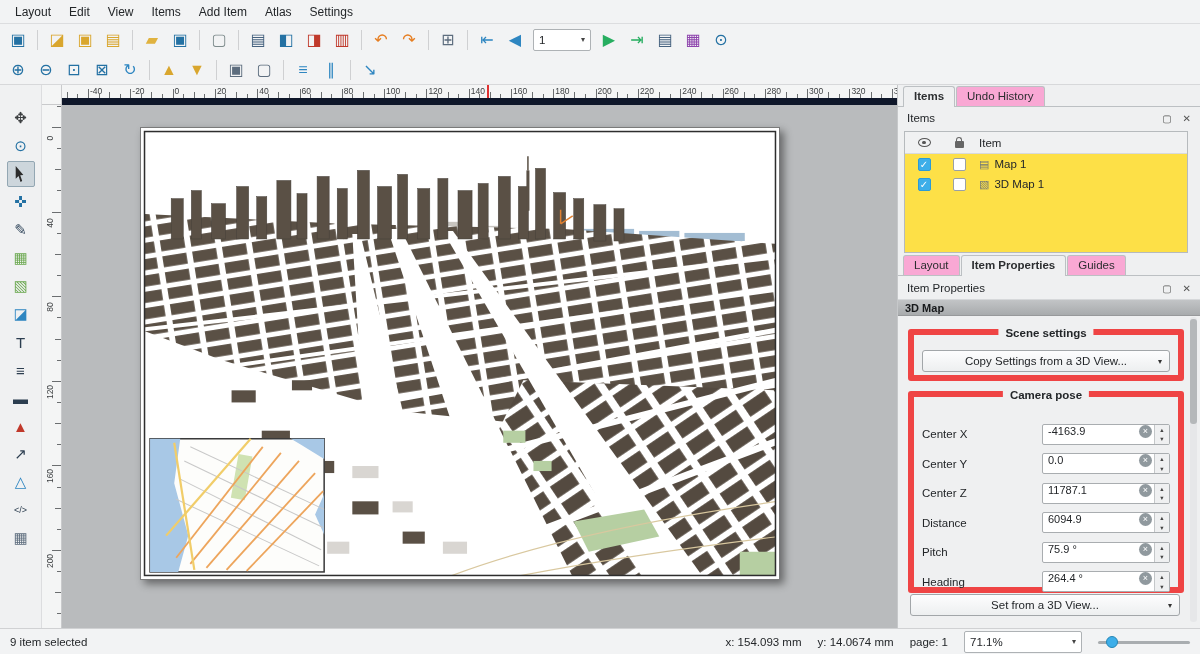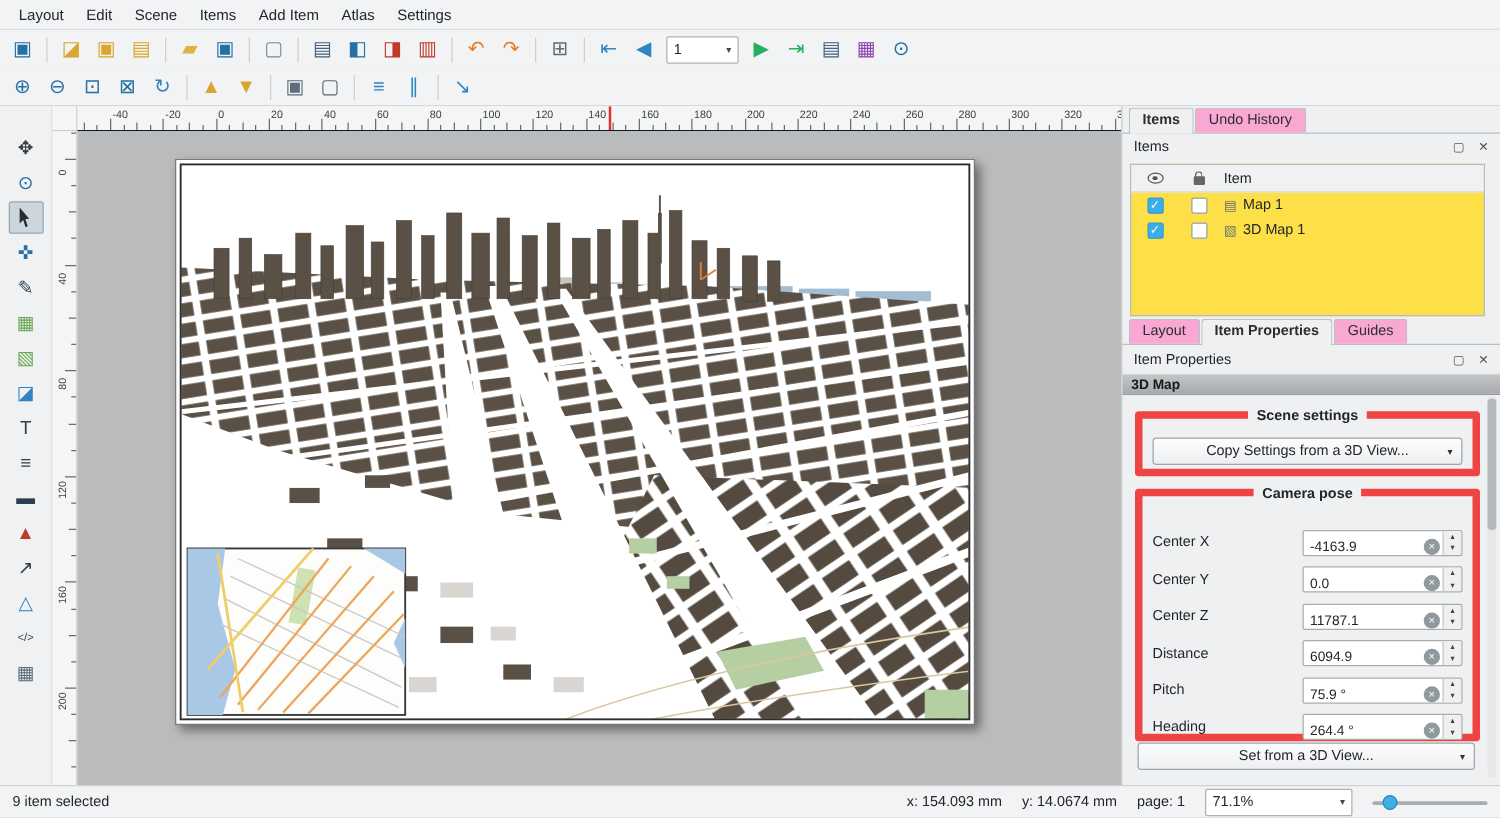--- a/index.html
+++ b/index.html
@@ -24,21 +24,21 @@
 
 
 #lefttb{position:absolute;left:0;top:85px;bottom:26px;width:42px;background:#f0f1f2;border-right:1px solid #dcdddf;display:flex;flex-direction:column;align-items:center;padding-top:20px;gap:2px}
 .ltbtn{width:28px;height:26px;display:flex;align-items:center;justify-content:center;font-size:15px;border-radius:2px;border:1px solid transparent}
 .ltbtn.active{background:#cdd6dc;border:1px solid #93a7b3}
 .cursor-shape{display:inline-block;width:12px;height:16px;background:#2c2c2c;clip-path:polygon(10% 0,10% 80%,34% 62%,50% 100%,64% 93%,48% 58%,74% 56%)}
 
 
 #corner{position:absolute;left:42px;top:85px;width:20px;height:20px;background:#f4f5f5;border-right:1px solid #c9cacc;border-bottom:1px solid #c9cacc}
 .ruler{background:#f4f5f5;position:absolute;overflow:hidden}
-#hruler{left:62px;top:85px;width:835px;height:20px;border-bottom:1px solid #0f172a}
+#hruler{left:62px;top:85px;width:835px;height:20px;border-bottom:7px solid #0f172a}
 #vruler{left:42px;top:105px;width:20px;bottom:26px;border-right:1px solid #c9cacc}
 .tickh{position:absolute;bottom:0;width:1px;background:#6b6e70}
 .tickv{position:absolute;right:0;height:1px;background:#6b6e70}
 .rlabh{position:absolute;top:1px;font-size:8.5px;color:#3b3e40}
 .rlabv{position:absolute;left:-2px;width:20px;text-align:center;font-size:8.5px;color:#3b3e40;transform:rotate(-90deg)}
 .hcursor{position:absolute;top:0;bottom:0;width:2px;background:#e03131}
 
 
 #canvas{position:absolute;left:62px;top:105px;width:835px;bottom:26px;background:#b9bbbd;overflow:hidden}
 #page{position:absolute;left:78px;top:22px;width:640px;height:453px;background:#fff;border:1px solid #7a7a7a;box-shadow:4px 4px 8px rgba(0,0,0,.45)}
@@ -63,21 +63,21 @@
 .icon-eye::before{content:"";position:absolute;top:1.5px;left:3.5px;width:3.5px;height:3.5px;background:#555;border-radius:50%}
 .icon-lock{display:inline-block;width:9px;height:7px;background:#666;border-radius:1px;position:relative;margin-top:4px}
 .icon-lock::before{content:"";position:absolute;top:-4.5px;left:1.5px;width:4px;height:4px;border:1.5px solid #666;border-bottom:none;border-radius:3px 3px 0 0}
 .secbar{position:absolute;left:0;right:0;height:17px;background:linear-gradient(#c2c4c6,#a8abad);border-top:1px solid #d6d8da;border-bottom:1px solid #97999b;display:flex;align-items:center;padding:0 7px;font-size:11px;font-weight:bold;color:#17191b}
 .groupbox{position:absolute;left:10px;right:16px;border:6px solid #ef4444;border-radius:3px}
 .gtitle{position:absolute;top:-8px;left:50%;transform:translateX(-50%);background:#eff0f1;padding:0 7px;font-size:11.5px;font-weight:600;white-space:nowrap}
 .dropbtn{height:22px;background:linear-gradient(#fdfdfe,#edeff0);border:1px solid #a2a6a9;border-radius:3px;display:flex;align-items:center;justify-content:center;font-size:11.5px;position:relative}
 .dropbtn .chev{position:absolute;right:7px;font-size:8px;color:#333}
 .crow{position:absolute;left:8px;right:8px;height:22px;display:flex;align-items:center}
 .clabel{font-size:11.5px}
-.spinfield{margin-left:auto;width:128px;height:21px;background:#fff;border:1px solid #a9adb0;border-radius:2px;display:flex;align-items:flex-end;overflow:hidden}
+.spinfield{margin-left:auto;width:128px;height:21px;background:#fff;border:1px solid #a9adb0;border-radius:2px;display:flex;align-items:flex-start;overflow:hidden}
 .spinfield .val{flex:1;padding-left:5px;font-size:11px;white-space:nowrap}
 .clear-ic{flex:0 0 13px;width:13px;height:13px;border-radius:50%;background:#90999e;color:#fff;font-size:9px;line-height:13px;text-align:center;margin-right:2px}
 .spincol{flex:0 0 15px;height:100%;border-left:1px solid #c4c7c9;display:flex;flex-direction:column;background:#eff0f1}
 .spincol span{flex:1;font-size:6.5px;line-height:9px;text-align:center;color:#444}
 .vsb{position:absolute;right:3px;width:7px;top:232px;bottom:6px;background:#e6e7e9;border-radius:3px}
 .vsbthumb{position:absolute;left:0;right:0;top:2px;height:105px;background:#b5b8ba;border-radius:3px}
 
 
 #statusbar{position:absolute;left:0;right:0;bottom:0;height:26px;background:#f2f3f4;border-top:1px solid #d0d1d3;display:flex;align-items:center;padding:0 10px;font-size:11.5px}
 .sb-right{margin-left:auto;display:flex;align-items:center;gap:16px}
@@ -87,21 +87,21 @@
 .slider .handle{position:absolute;left:8px;top:3px;width:12px;height:12px;border-radius:50%;background:#3daee9;border:1px solid #2586b5}
 </style>
 </head>
 <body>
 
 <div id="app">
 
   <div id="menubar">
       <div class="menu-item">Layout</div>
       <div class="menu-item">Edit</div>
-      <div class="menu-item">Scene</div>
+      <div class="menu-item">View</div>
       <div class="menu-item">Items</div>
       <div class="menu-item">Add Item</div>
       <div class="menu-item">Atlas</div>
       <div class="menu-item">Settings</div>
     </div>
   <div id="tb1" class="toolbar">
       <div class="tbtn">
         <span style="color: rgb(36, 113, 163);">▣</span>
       </div>
       <div class="tsep"></div>

